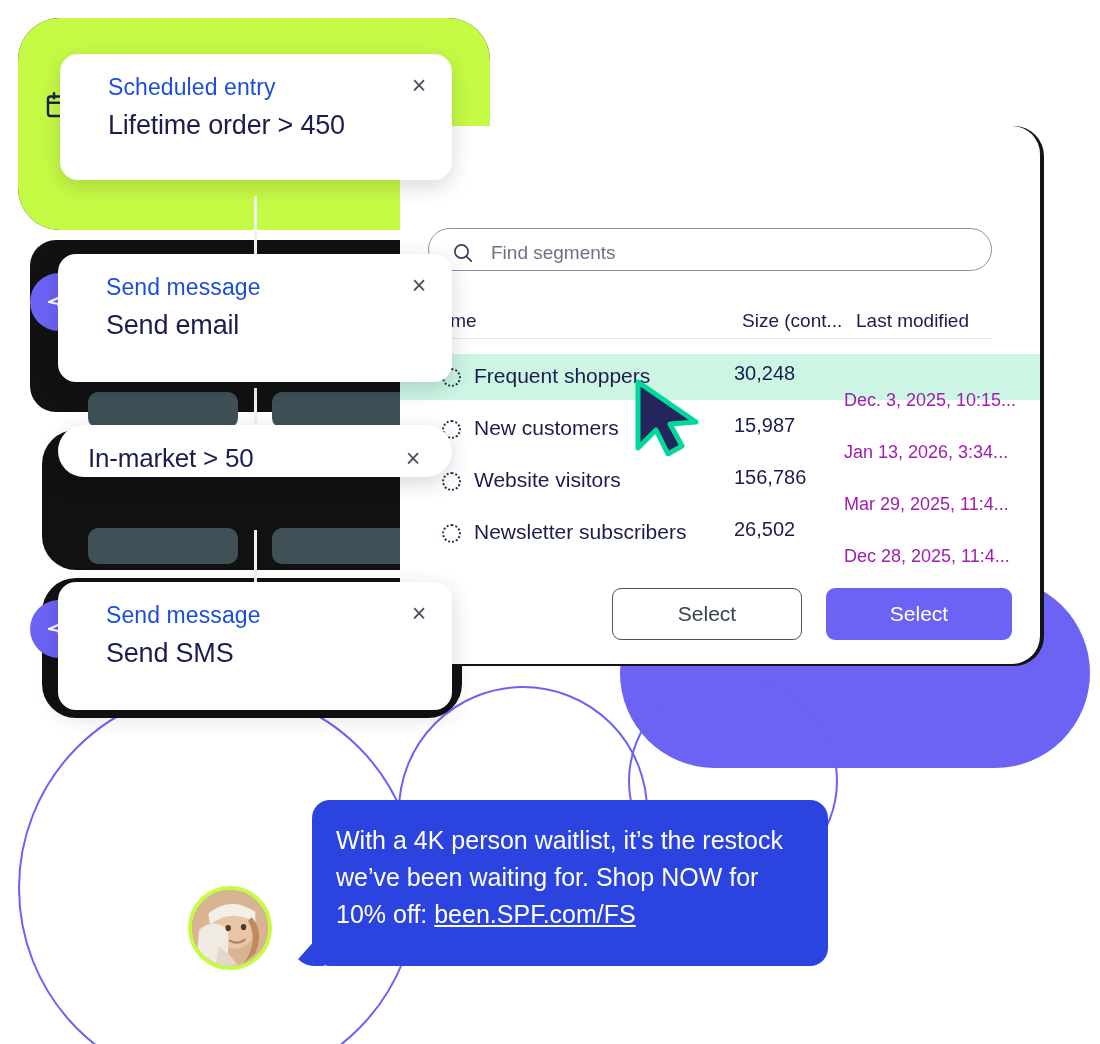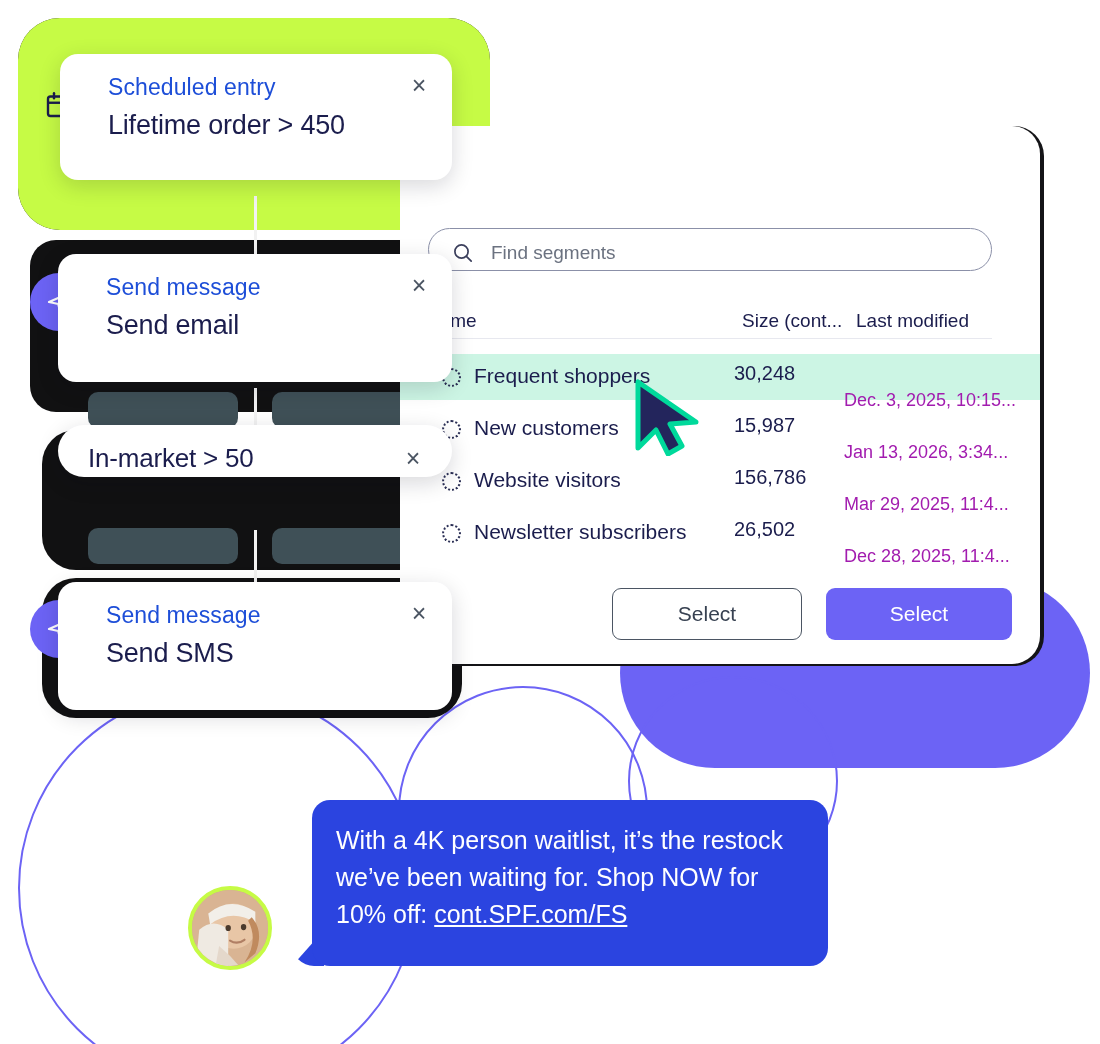--- a/index.html
+++ b/index.html
@@ -215,21 +215,21 @@
   </div>
 
   <div class="cursor">
     <svg width="76" height="78" viewBox="0 0 76 78">
       <path d="M6 4 L6 70 L24 52 L36 76 L50 68 L38 46 L64 44 Z" fill="#23255C" stroke="#00D99B" stroke-width="5" stroke-linejoin="round"></path>
     </svg>
   </div>
 
   <div class="bubble-tail"></div>
   <div class="bubble">
-    <div class="bubble-txt"><span>With a 4K person waitlist, it’s the restock we’ve been waiting for. Shop NOW for 10% off: </span><span class="bubble-link">cont.SPF.com/FS</span></div>
+    <div class="bubble-txt"><span>With a 4K person waitlist, it’s the restock we’ve been waiting for. Shop NOW for 10% off: </span><span class="bubble-link">been.SPF.com/FS</span></div>
   </div>
 
   <div class="avatar">
     <svg class="ph" viewBox="0 0 84 84">
       <rect width="84" height="84" fill="#d9b493"></rect>
       <circle cx="46" cy="40" r="25" fill="#e8c6a6"></circle>
       <path d="M18 26 Q42 6 70 24 L70 36 Q44 20 20 38 Z" fill="#f2efe9"></path>
       <path d="M8 44 Q24 30 40 44 L40 84 L4 84 Z" fill="#efeae2"></path>
       <ellipse cx="40" cy="42" rx="3" ry="3.4" fill="#4a3a2d"></ellipse>
       <ellipse cx="57" cy="41" rx="3" ry="3.4" fill="#4a3a2d"></ellipse>

